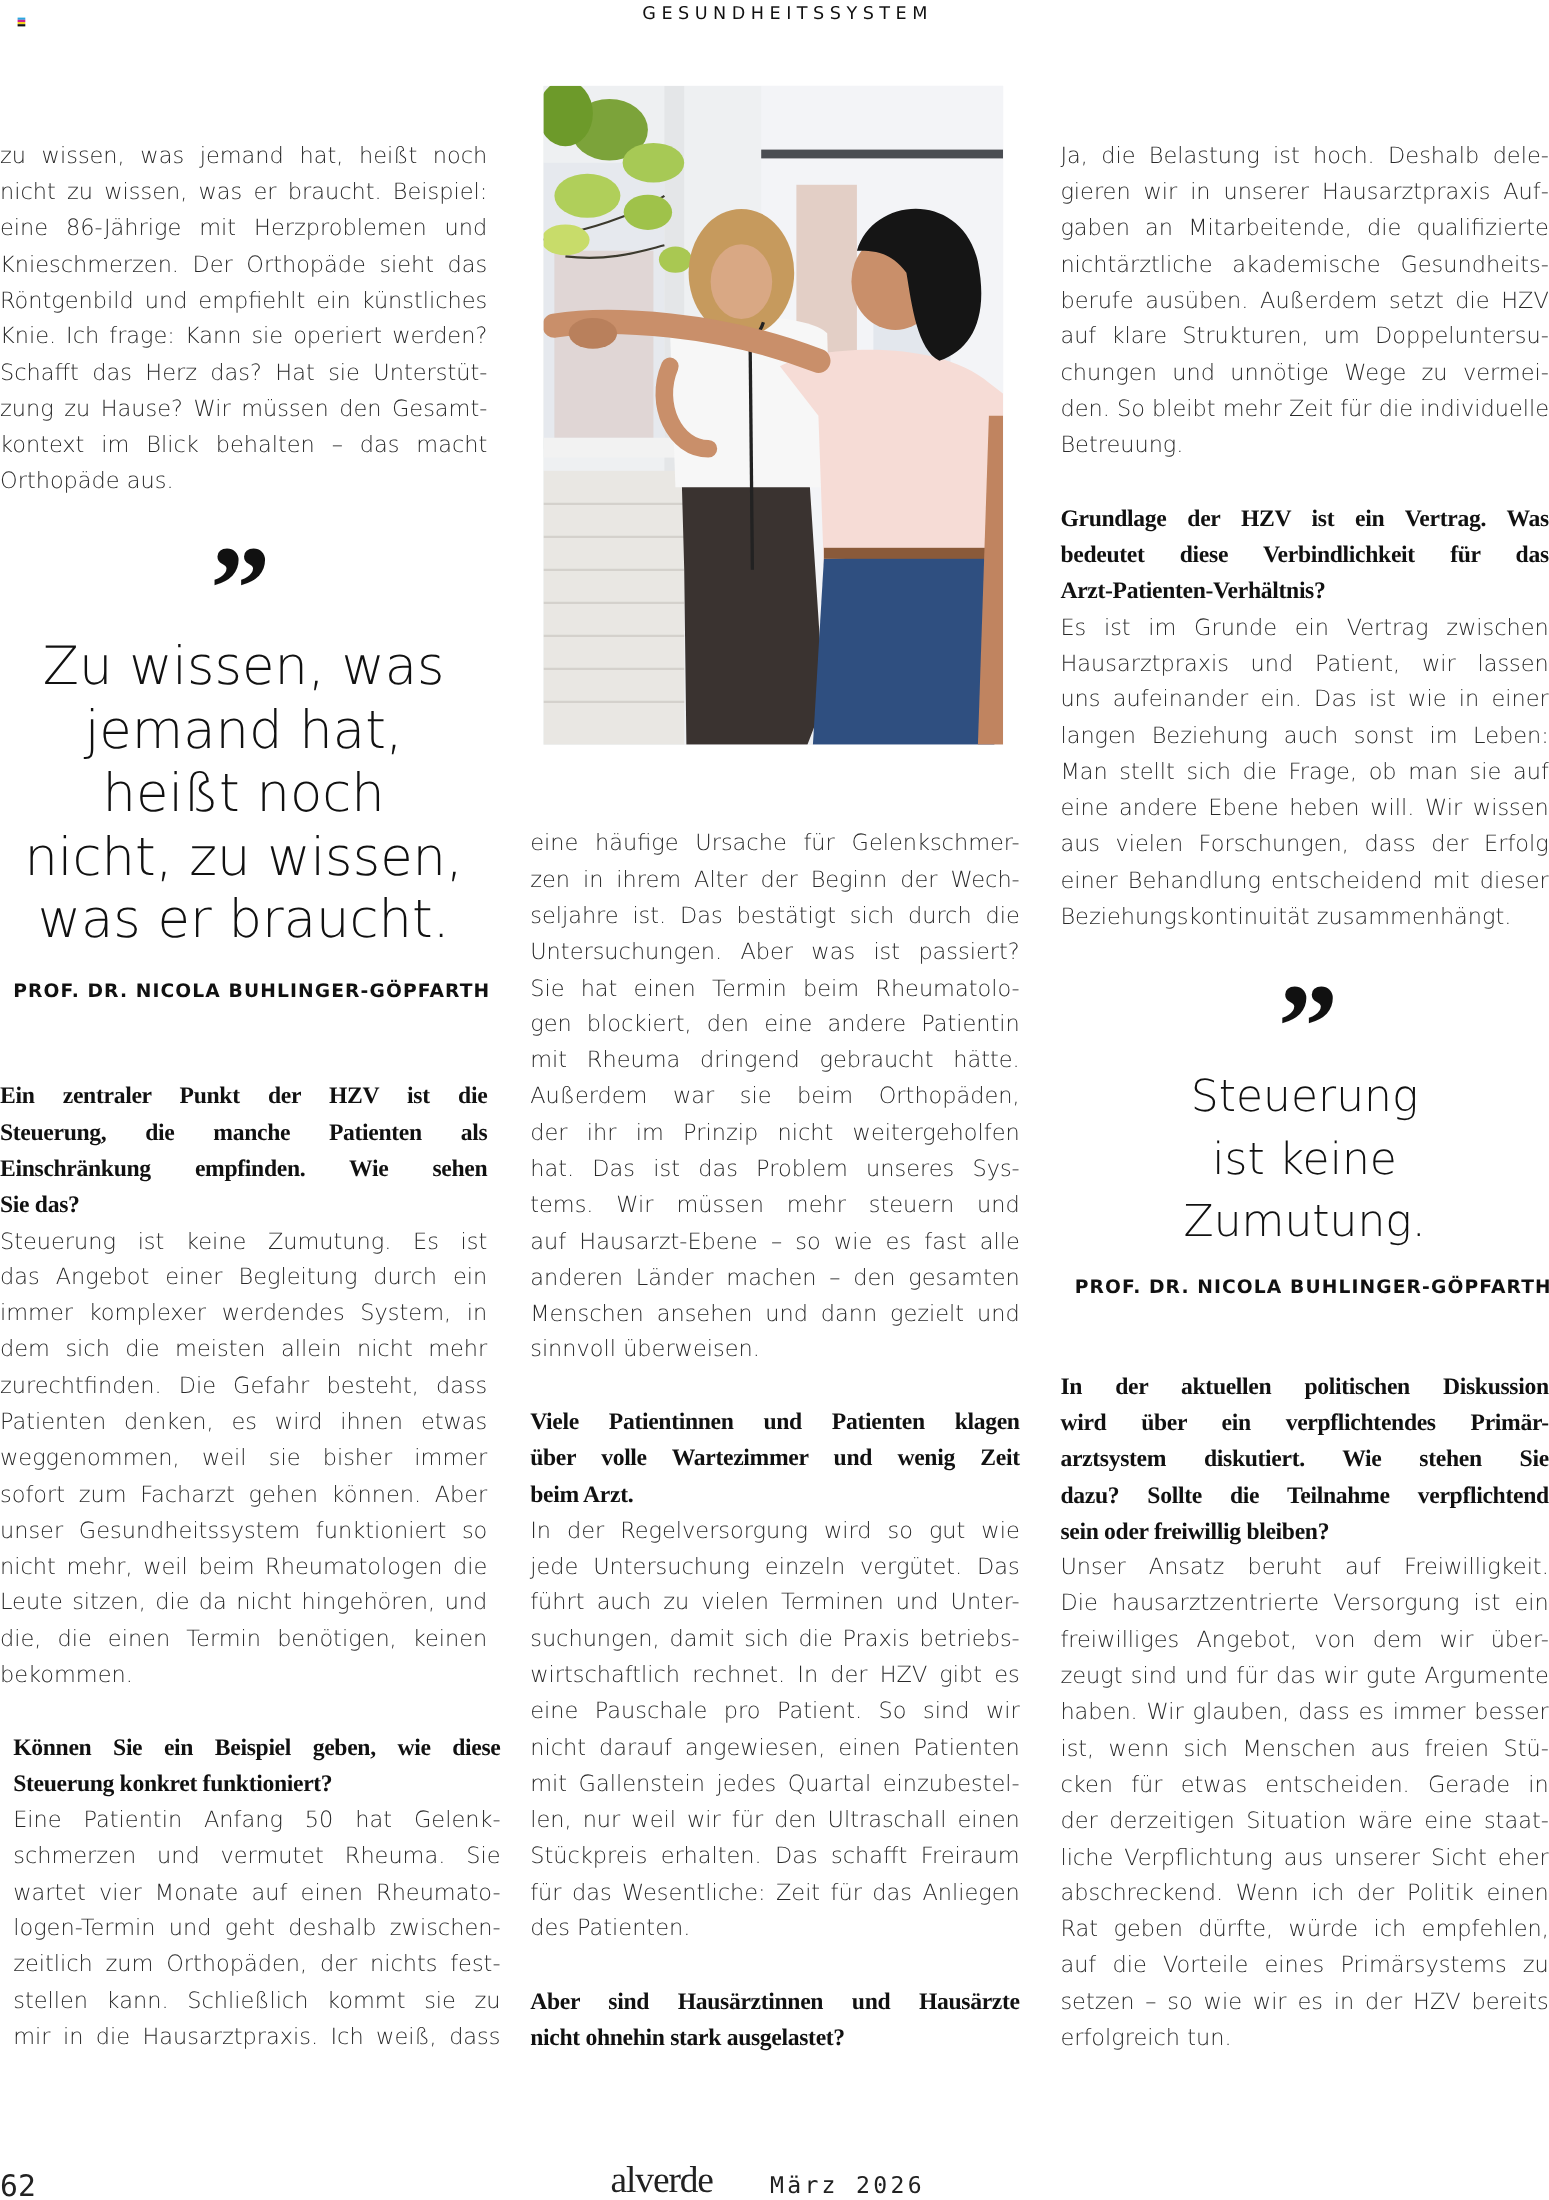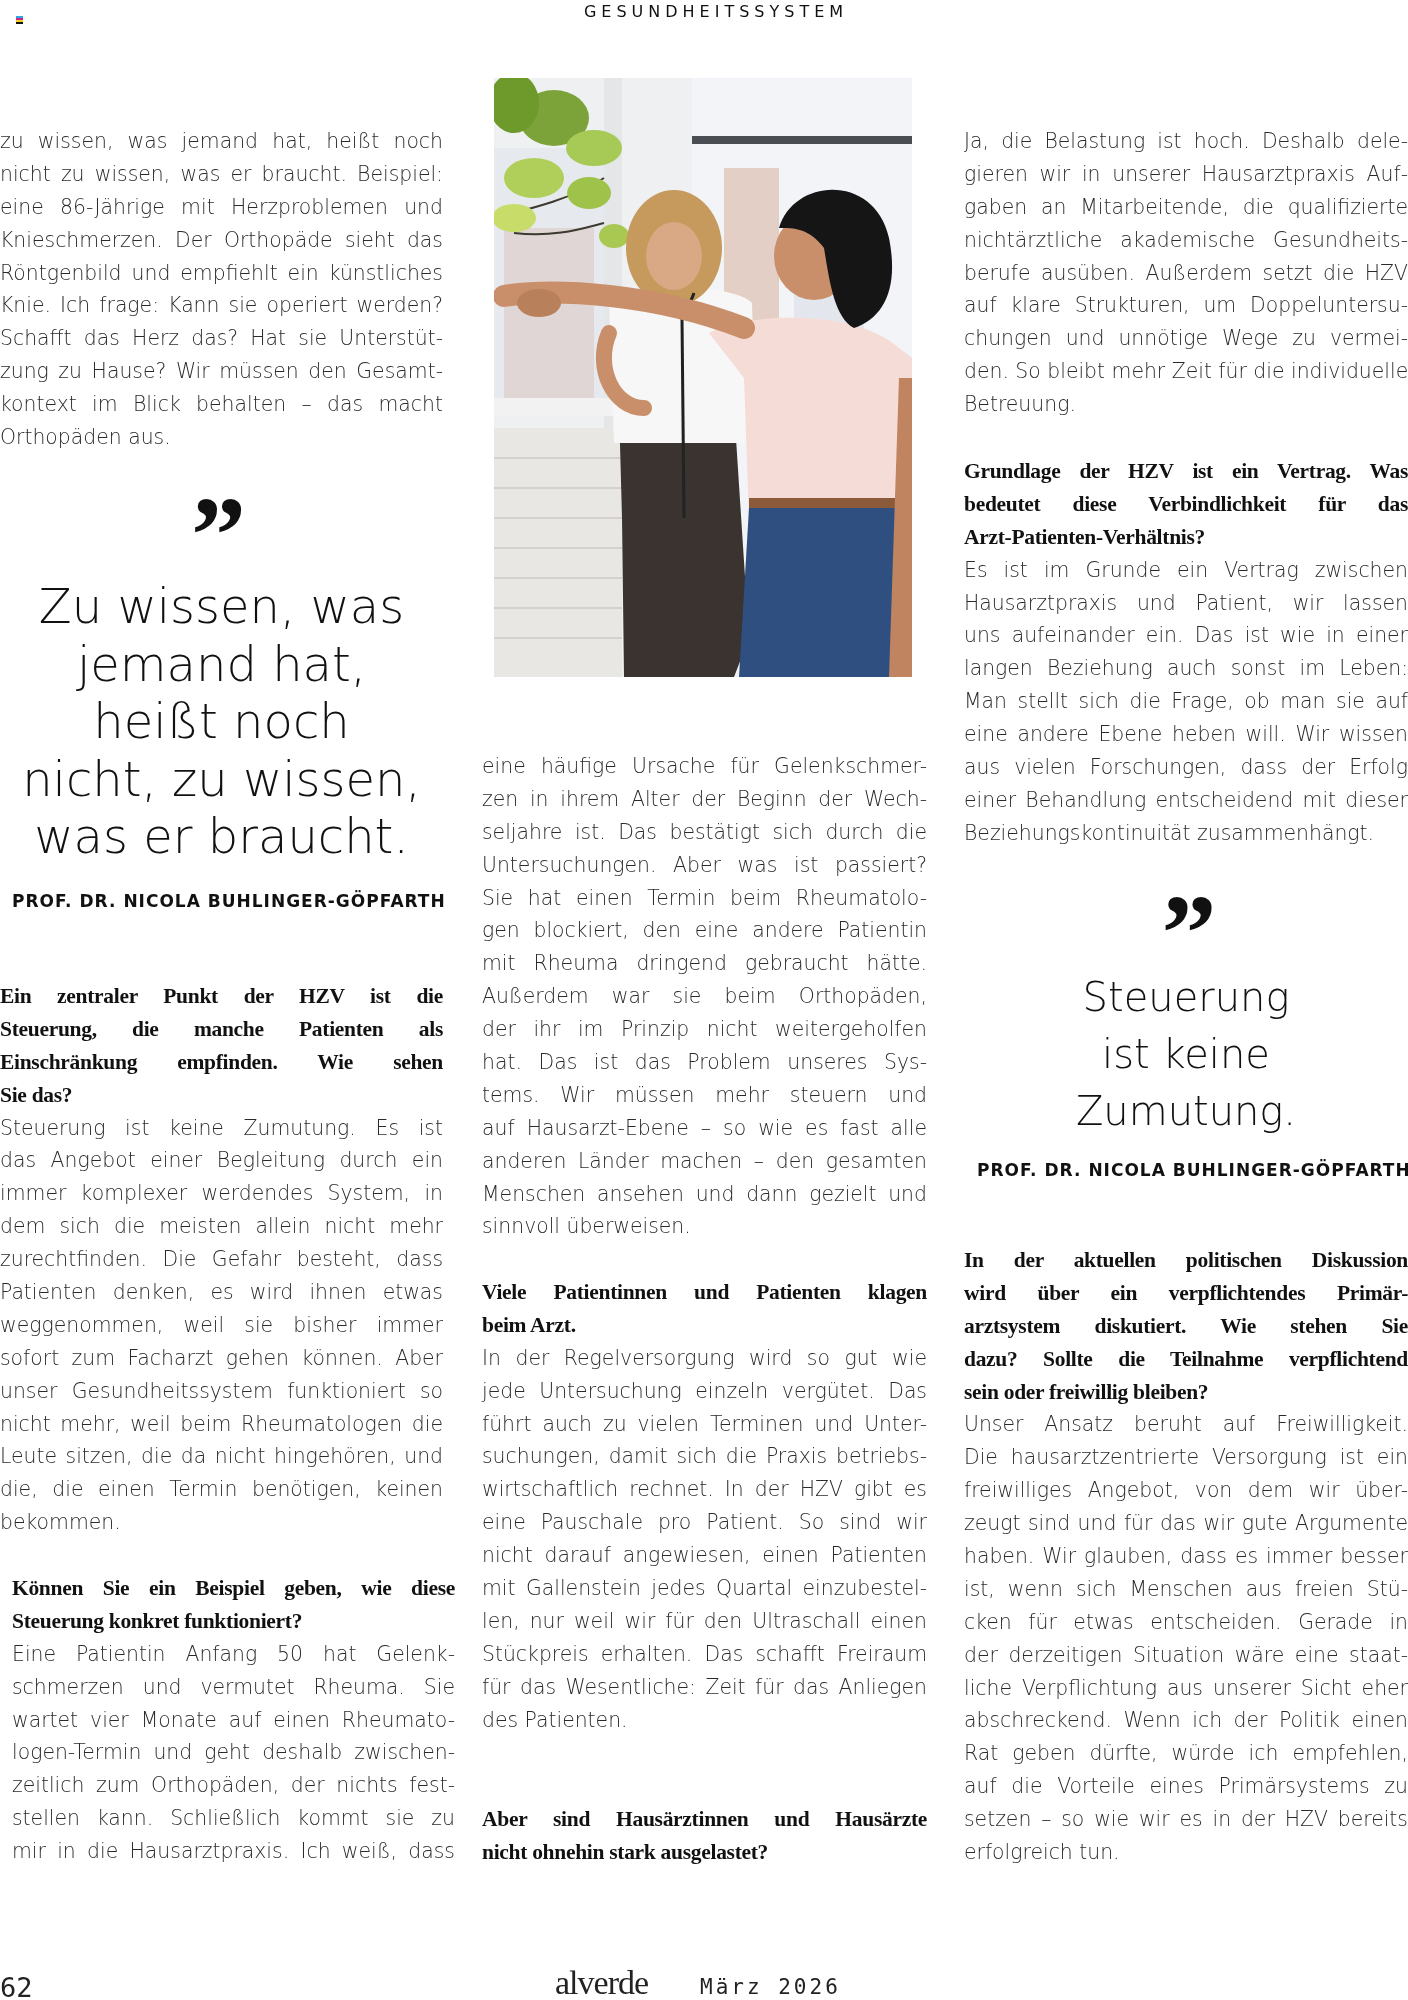--- a/index.html
+++ b/index.html
@@ -47,21 +47,21 @@
   <div class="body-text" style="position:absolute; top:125px; width:443px;">
       <span class="ln">zu wissen, was jemand hat, heißt noch</span>
       <span class="ln">nicht zu wissen, was er braucht. Beispiel:</span>
       <span class="ln">eine 86-Jährige mit Herzproblemen und</span>
       <span class="ln">Knieschmerzen. Der Orthopäde sieht das</span>
       <span class="ln">Röntgenbild und empfiehlt ein künstliches</span>
       <span class="ln">Knie. Ich frage: Kann sie operiert werden?</span>
       <span class="ln">Schafft das Herz das? Hat sie Unterstüt-</span>
       <span class="ln">zung zu Hause? Wir müssen den Gesamt-</span>
       <span class="ln">kontext im Blick behalten – das macht</span>
-      <span class="ln last">Orthopäden aus.</span>
+      <span class="ln last">Orthopäde aus.</span>
     </div>
 
   <div class="pull-quote" style="left:0; top:505px; width:443px;">
     <div class="quote-mark" style="margin-left:-12px;">”</div>
     <div class="quote-text" style="font-size:48px; line-height:57.5px; margin-top:13px;">
         <span class="ln">Zu wissen, was</span>
         <span class="ln">jemand hat,</span>
         <span class="ln">heißt noch</span>
         <span class="ln">nicht, zu wissen,</span>
         <span class="ln last">was er braucht.</span>
@@ -182,20 +182,21 @@
       <span class="ln">tems. Wir müssen mehr steuern und</span>
       <span class="ln">auf Hausarzt-Ebene – so wie es fast alle</span>
       <span class="ln">anderen Länder machen – den gesamten</span>
       <span class="ln">Menschen ansehen und dann gezielt und</span>
       <span class="ln last">sinnvoll überweisen.</span>
     </div>
 
   <div style="position:absolute; top:1276px; width:445px;">
     <div class="question">
         <span class="ln">Viele Patientinnen und Patienten klagen</span>
+        <span class="ln">über volle Wartezimmer und wenig Zeit</span>
         <span class="ln last">beim Arzt.</span>
       </div>
     <div class="body-text">
         <span class="ln">In der Regelversorgung wird so gut wie</span>
         <span class="ln">jede Untersuchung einzeln vergütet. Das</span>
         <span class="ln">führt auch zu vielen Terminen und Unter-</span>
         <span class="ln">suchungen, damit sich die Praxis betriebs-</span>
         <span class="ln">wirtschaftlich rechnet. In der HZV gibt es</span>
         <span class="ln">eine Pauschale pro Patient. So sind wir</span>
         <span class="ln">nicht darauf angewiesen, einen Patienten</span>

